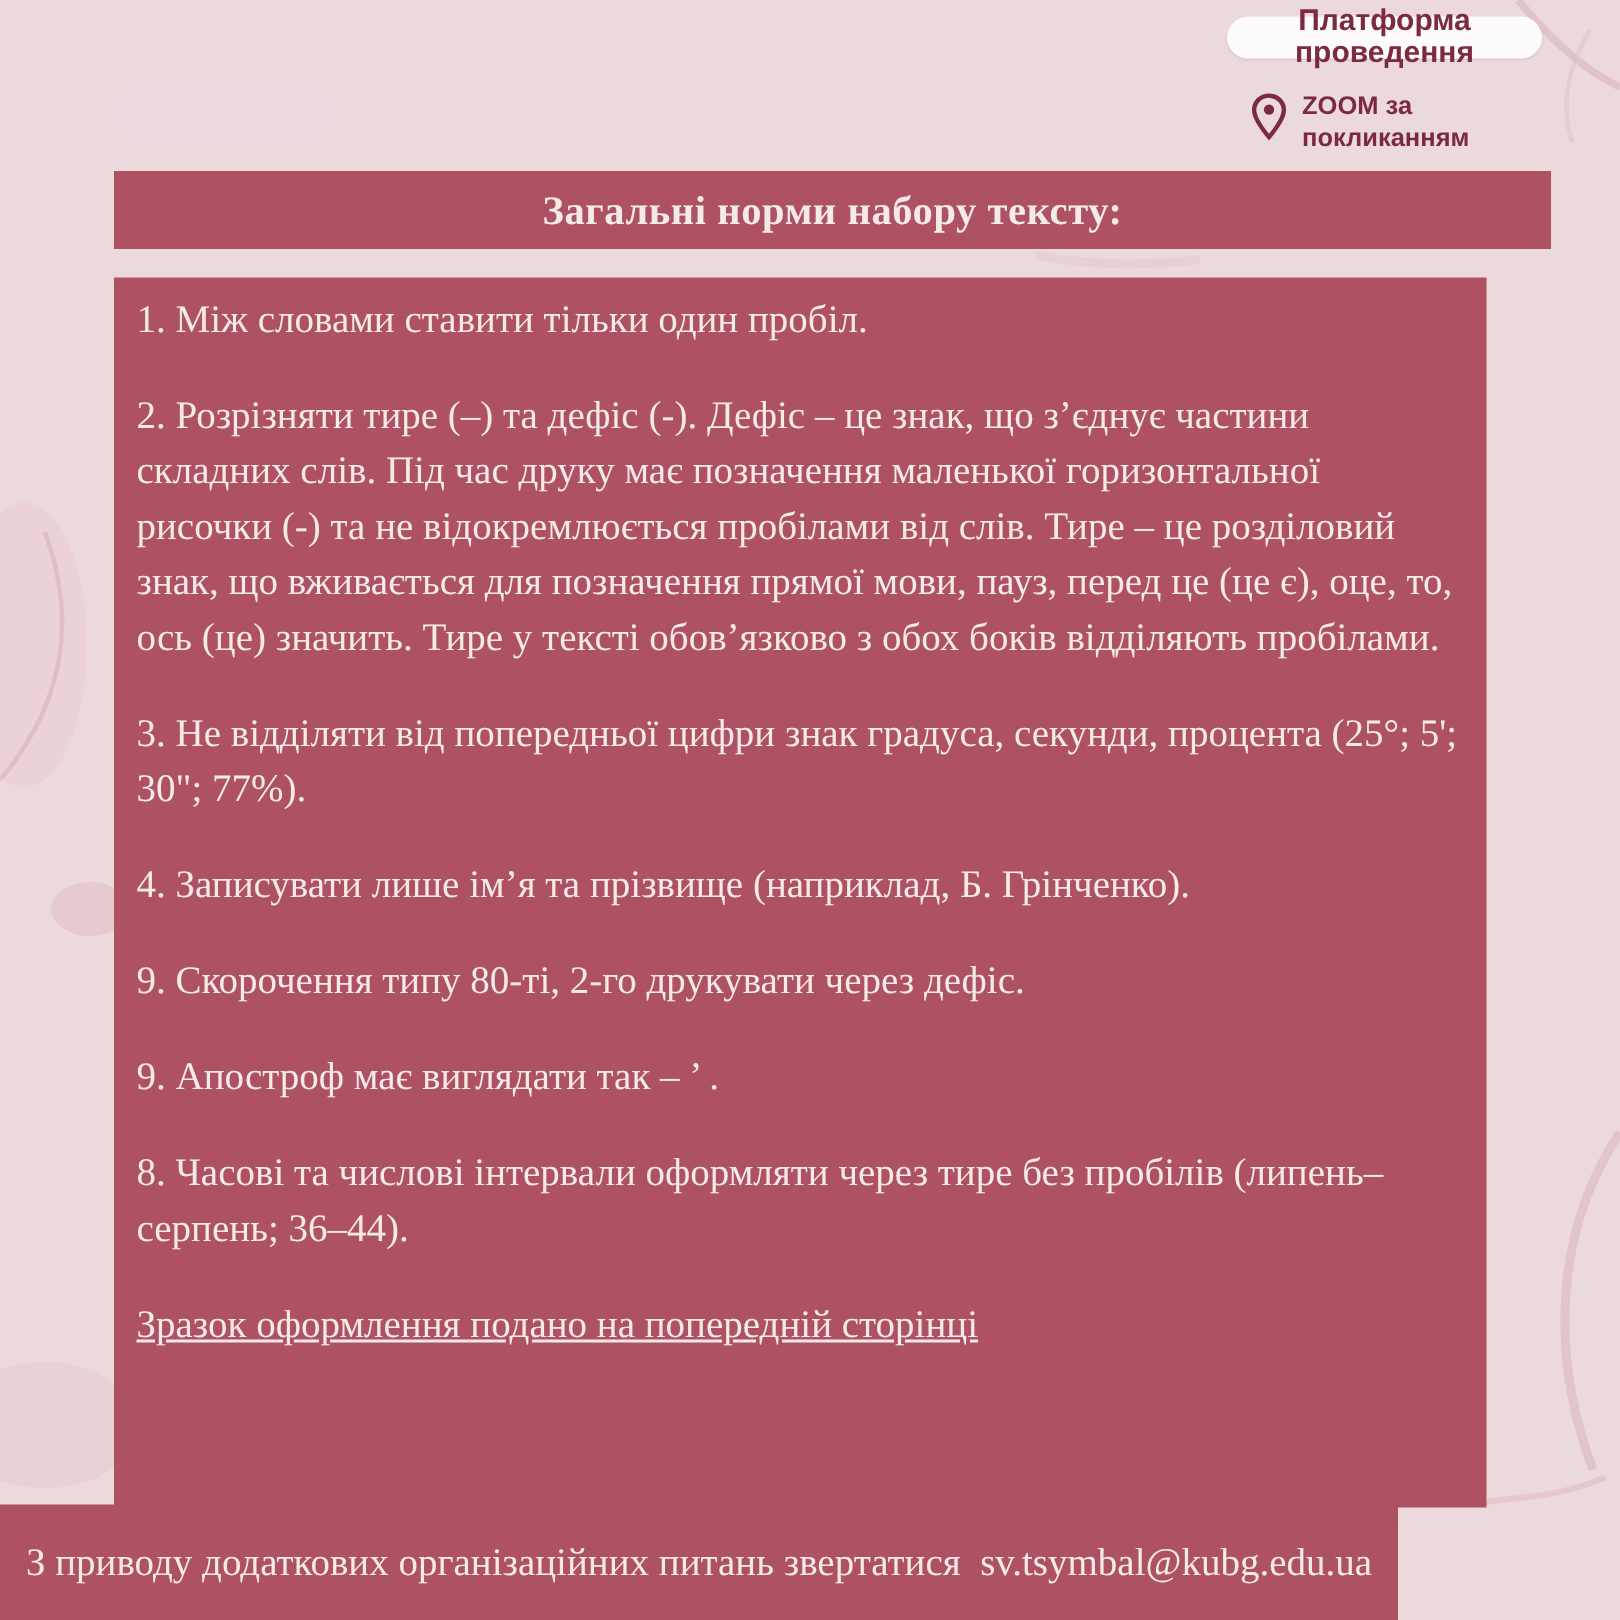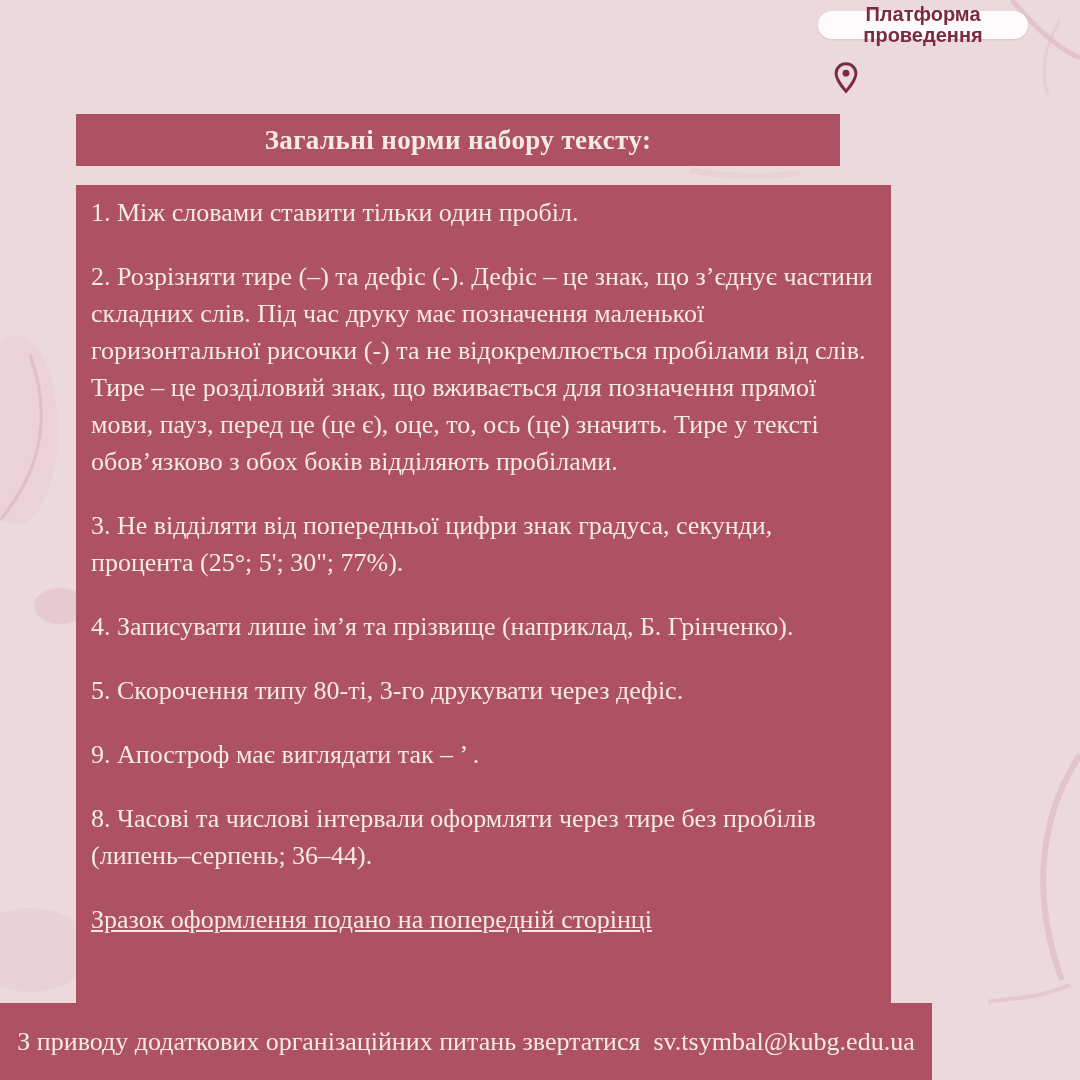--- a/index.html
+++ b/index.html
@@ -37,31 +37,31 @@
   .zoom-info{
     position:absolute;left:833px;top:60px;
     display:flex;align-items:flex-start;gap:9px;
     font-family:"Liberation Sans","DejaVu Sans",sans-serif;
     font-weight:bold;font-size:17px;line-height:21px;
     color:var(--accent-dark);
   }
   .zoom-info .pin{display:block;margin-top:1px;}
   
   .header-bar{
-    position:absolute;left:76px;top:114px;width:764px;height:52px;
+    position:absolute;left:76px;top:114px;width:958px;height:52px;
     background:var(--accent);
     display:flex;align-items:center;justify-content:center;
   }
   .header-bar h1{
     margin:0;font-size:27px;font-weight:bold;color:var(--ink);
     letter-spacing:0.4px;
   }
   
   .content-box{
-    position:absolute;left:76px;top:185px;width:815px;height:820px;
+    position:absolute;left:76px;top:185px;width:915px;height:820px;
     background:var(--accent);
     padding:9px 15px 0 15px;
     color:var(--ink);
     font-size:26px;line-height:37px;
   }
   .content-box p{margin:0 0 27px 0;}
   .content-box p:last-child{margin-bottom:0;text-decoration:underline;}
   
   .footer-bar{
     position:absolute;left:0;top:1003px;width:932px;height:77px;
@@ -95,32 +95,36 @@
     <div>проведення</div>
   </div>
 
   <div class="zoom-info">
     <span class="pin">
       <svg width="26" height="34" viewBox="0 0 32 40" xmlns="http://www.w3.org/2000/svg">
         <path d="M16 2.5 C9.1 2.5 3.8 7.8 3.8 14.4 C3.8 22.6 16 36.5 16 36.5 C16 36.5 28.2 22.6 28.2 14.4 C28.2 7.8 22.9 2.5 16 2.5 Z" fill="none" stroke="#7c2b3f" stroke-width="3.6"></path>
         <circle cx="16" cy="14" r="4.2" fill="#7c2b3f"></circle>
       </svg>
     </span>
+    <div>
+      <div>ZOOM за</div>
+      <div>покликанням</div>
+    </div>
   </div>
 
   <div class="header-bar">
     <h1>Загальні норми набору тексту:</h1>
   </div>
 
   <div class="content-box">
     <p>1. Між словами ставити тільки один пробіл.</p>
     <p>2. Розрізняти тире (–) та дефіс (-). Дефіс – це знак, що з’єднує частини складних слів. Під час друку має позначення маленької горизонтальної рисочки (-) та не відокремлюється пробілами від слів. Тире – це розділовий знак, що вживається для позначення прямої мови, пауз, перед це (це є), оце, то, ось (це) значить. Тире у тексті обов’язково з обох боків відділяють пробілами.</p>
     <p>3. Не відділяти від попередньої цифри знак градуса, секунди, процента (25°; 5'; 30"; 77%).</p>
     <p>4. Записувати лише ім’я та прізвище (наприклад, Б. Грінченко).</p>
-    <p>5. Скорочення типу 80-ті, 3-го друкувати через дефіс.</p>
+    <p>9. Скорочення типу 80-ті, 2-го друкувати через дефіс.</p>
     <p>9. Апостроф має виглядати так – ’ .</p>
     <p>8. Часові та числові інтервали оформляти через тире без пробілів (липень–серпень; 36–44).</p>
     <p>Зразок оформлення подано на попередній сторінці</p>
   </div>
 
   <div class="footer-bar">
     <p>З приводу додаткових організаційних питань звертатися  sv.tsymbal@kubg.edu.ua</p>
   </div>
 
 </div>

